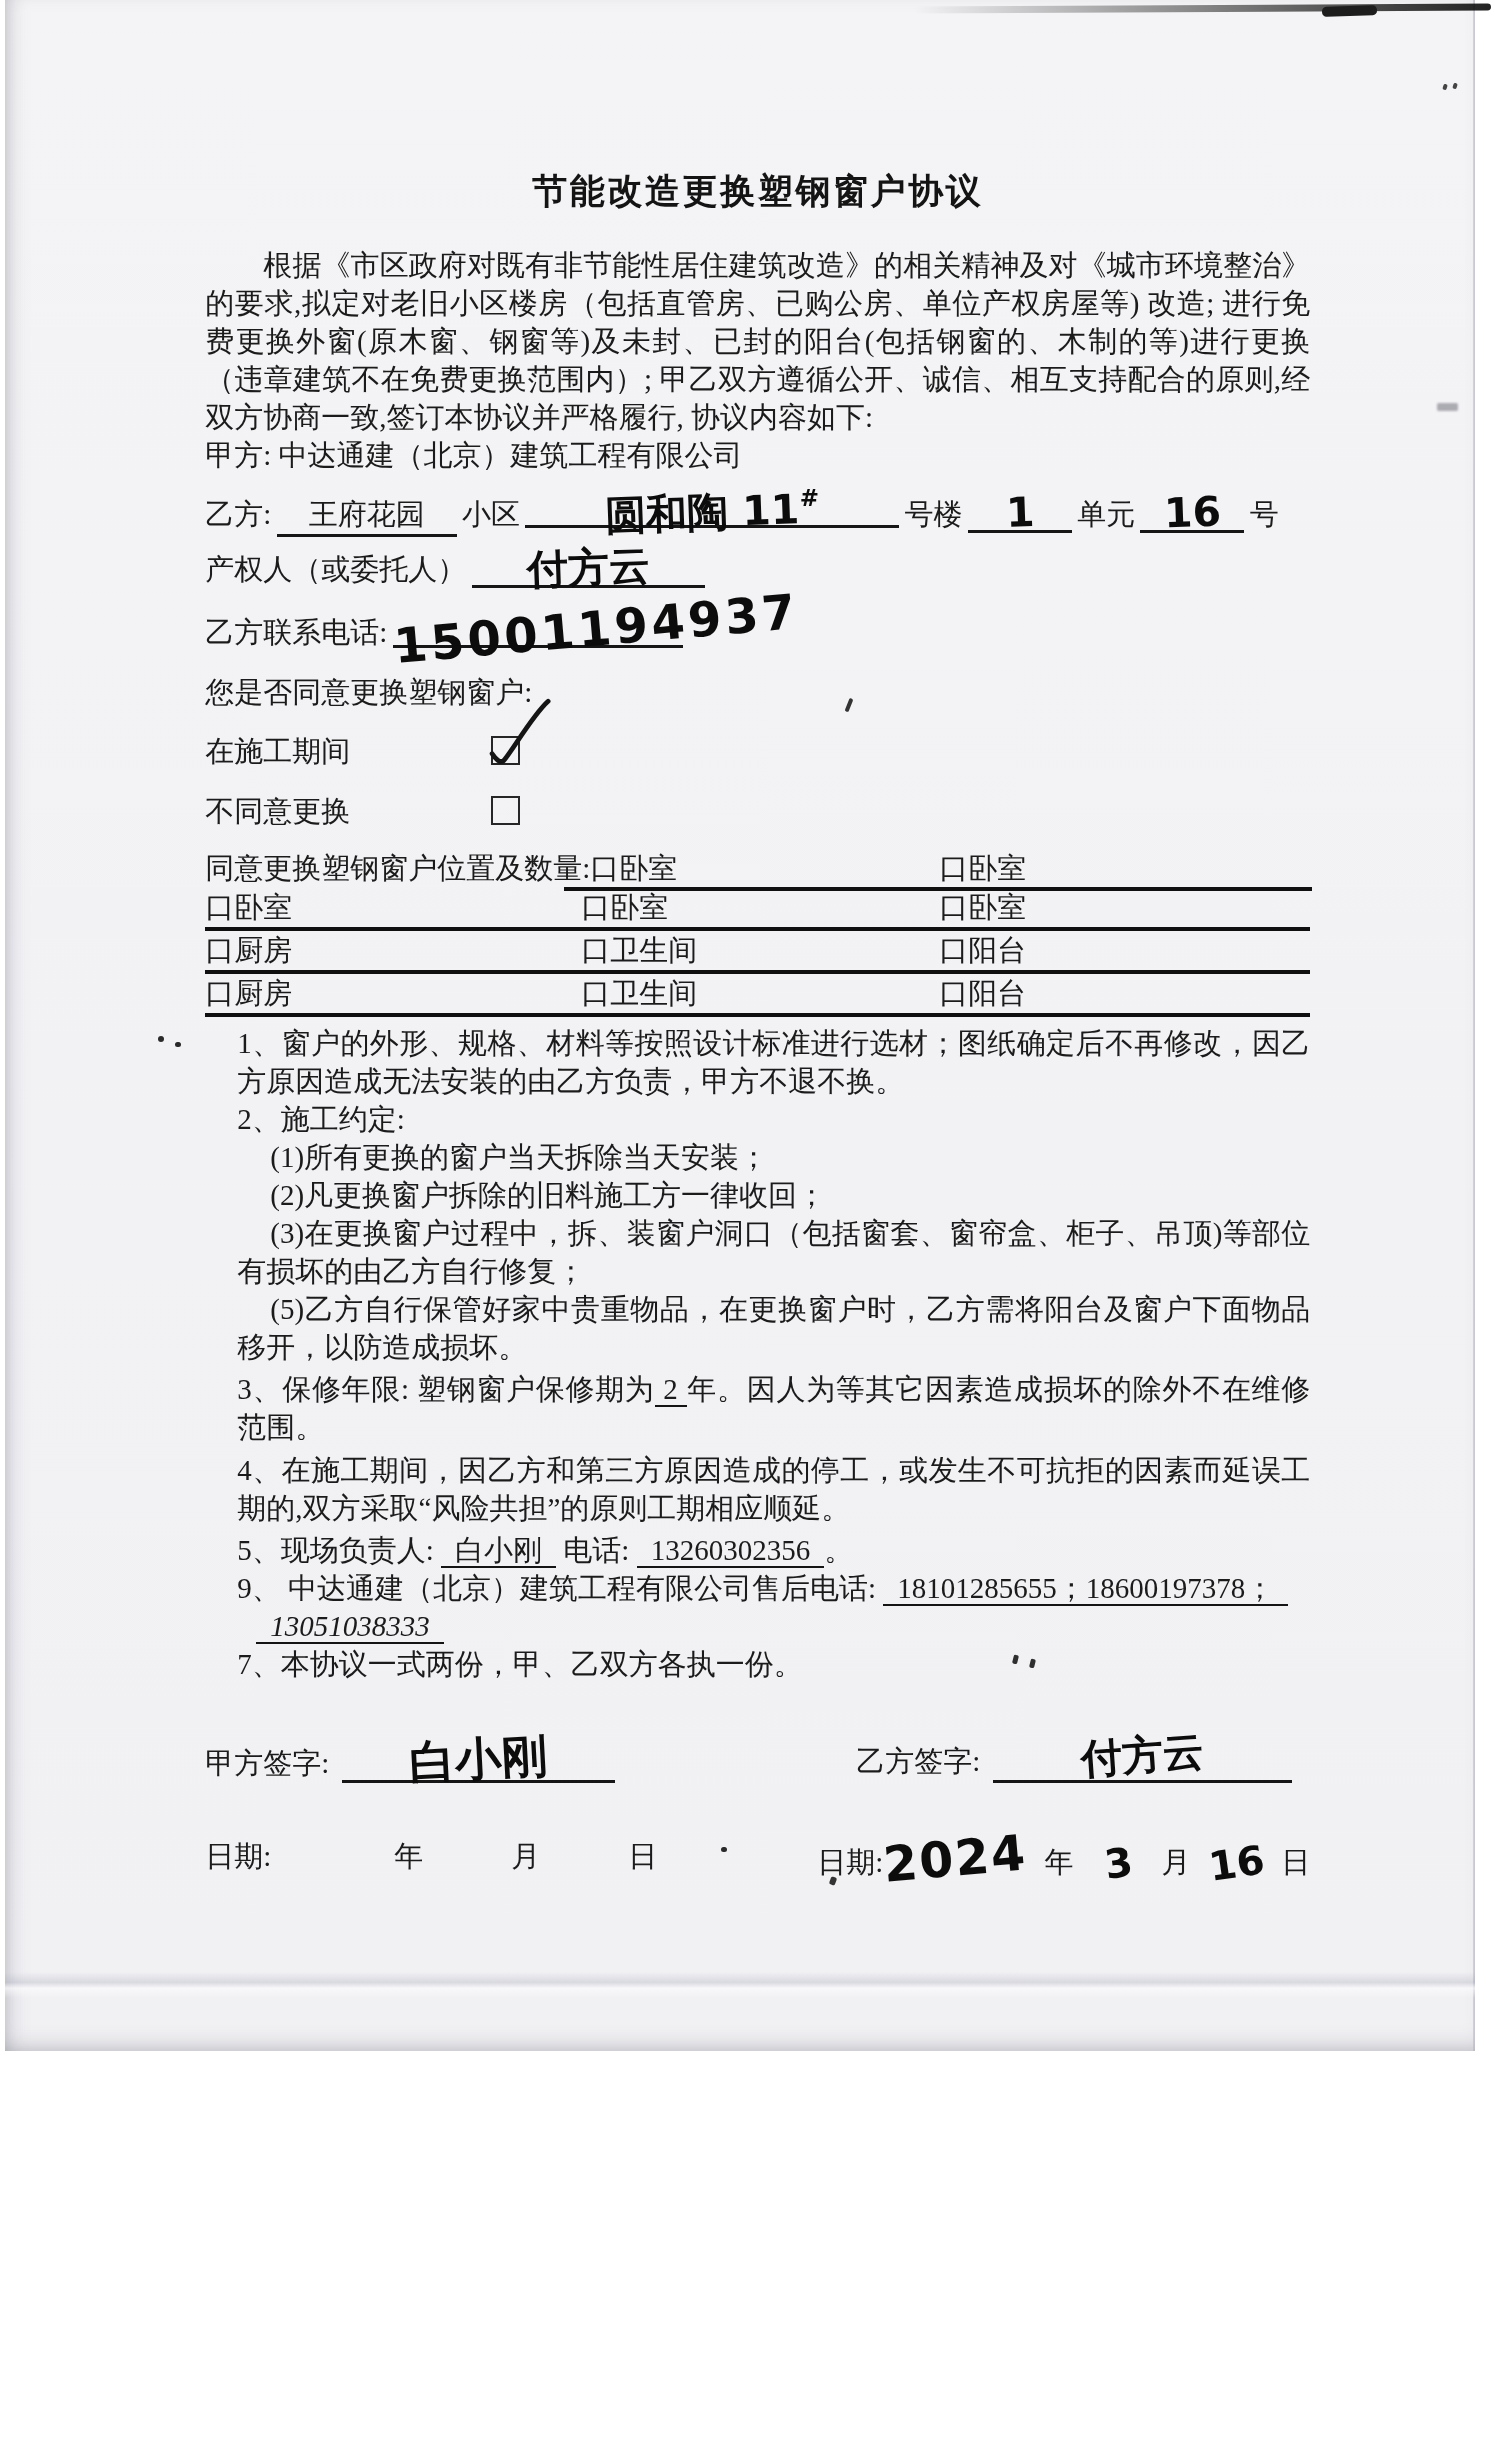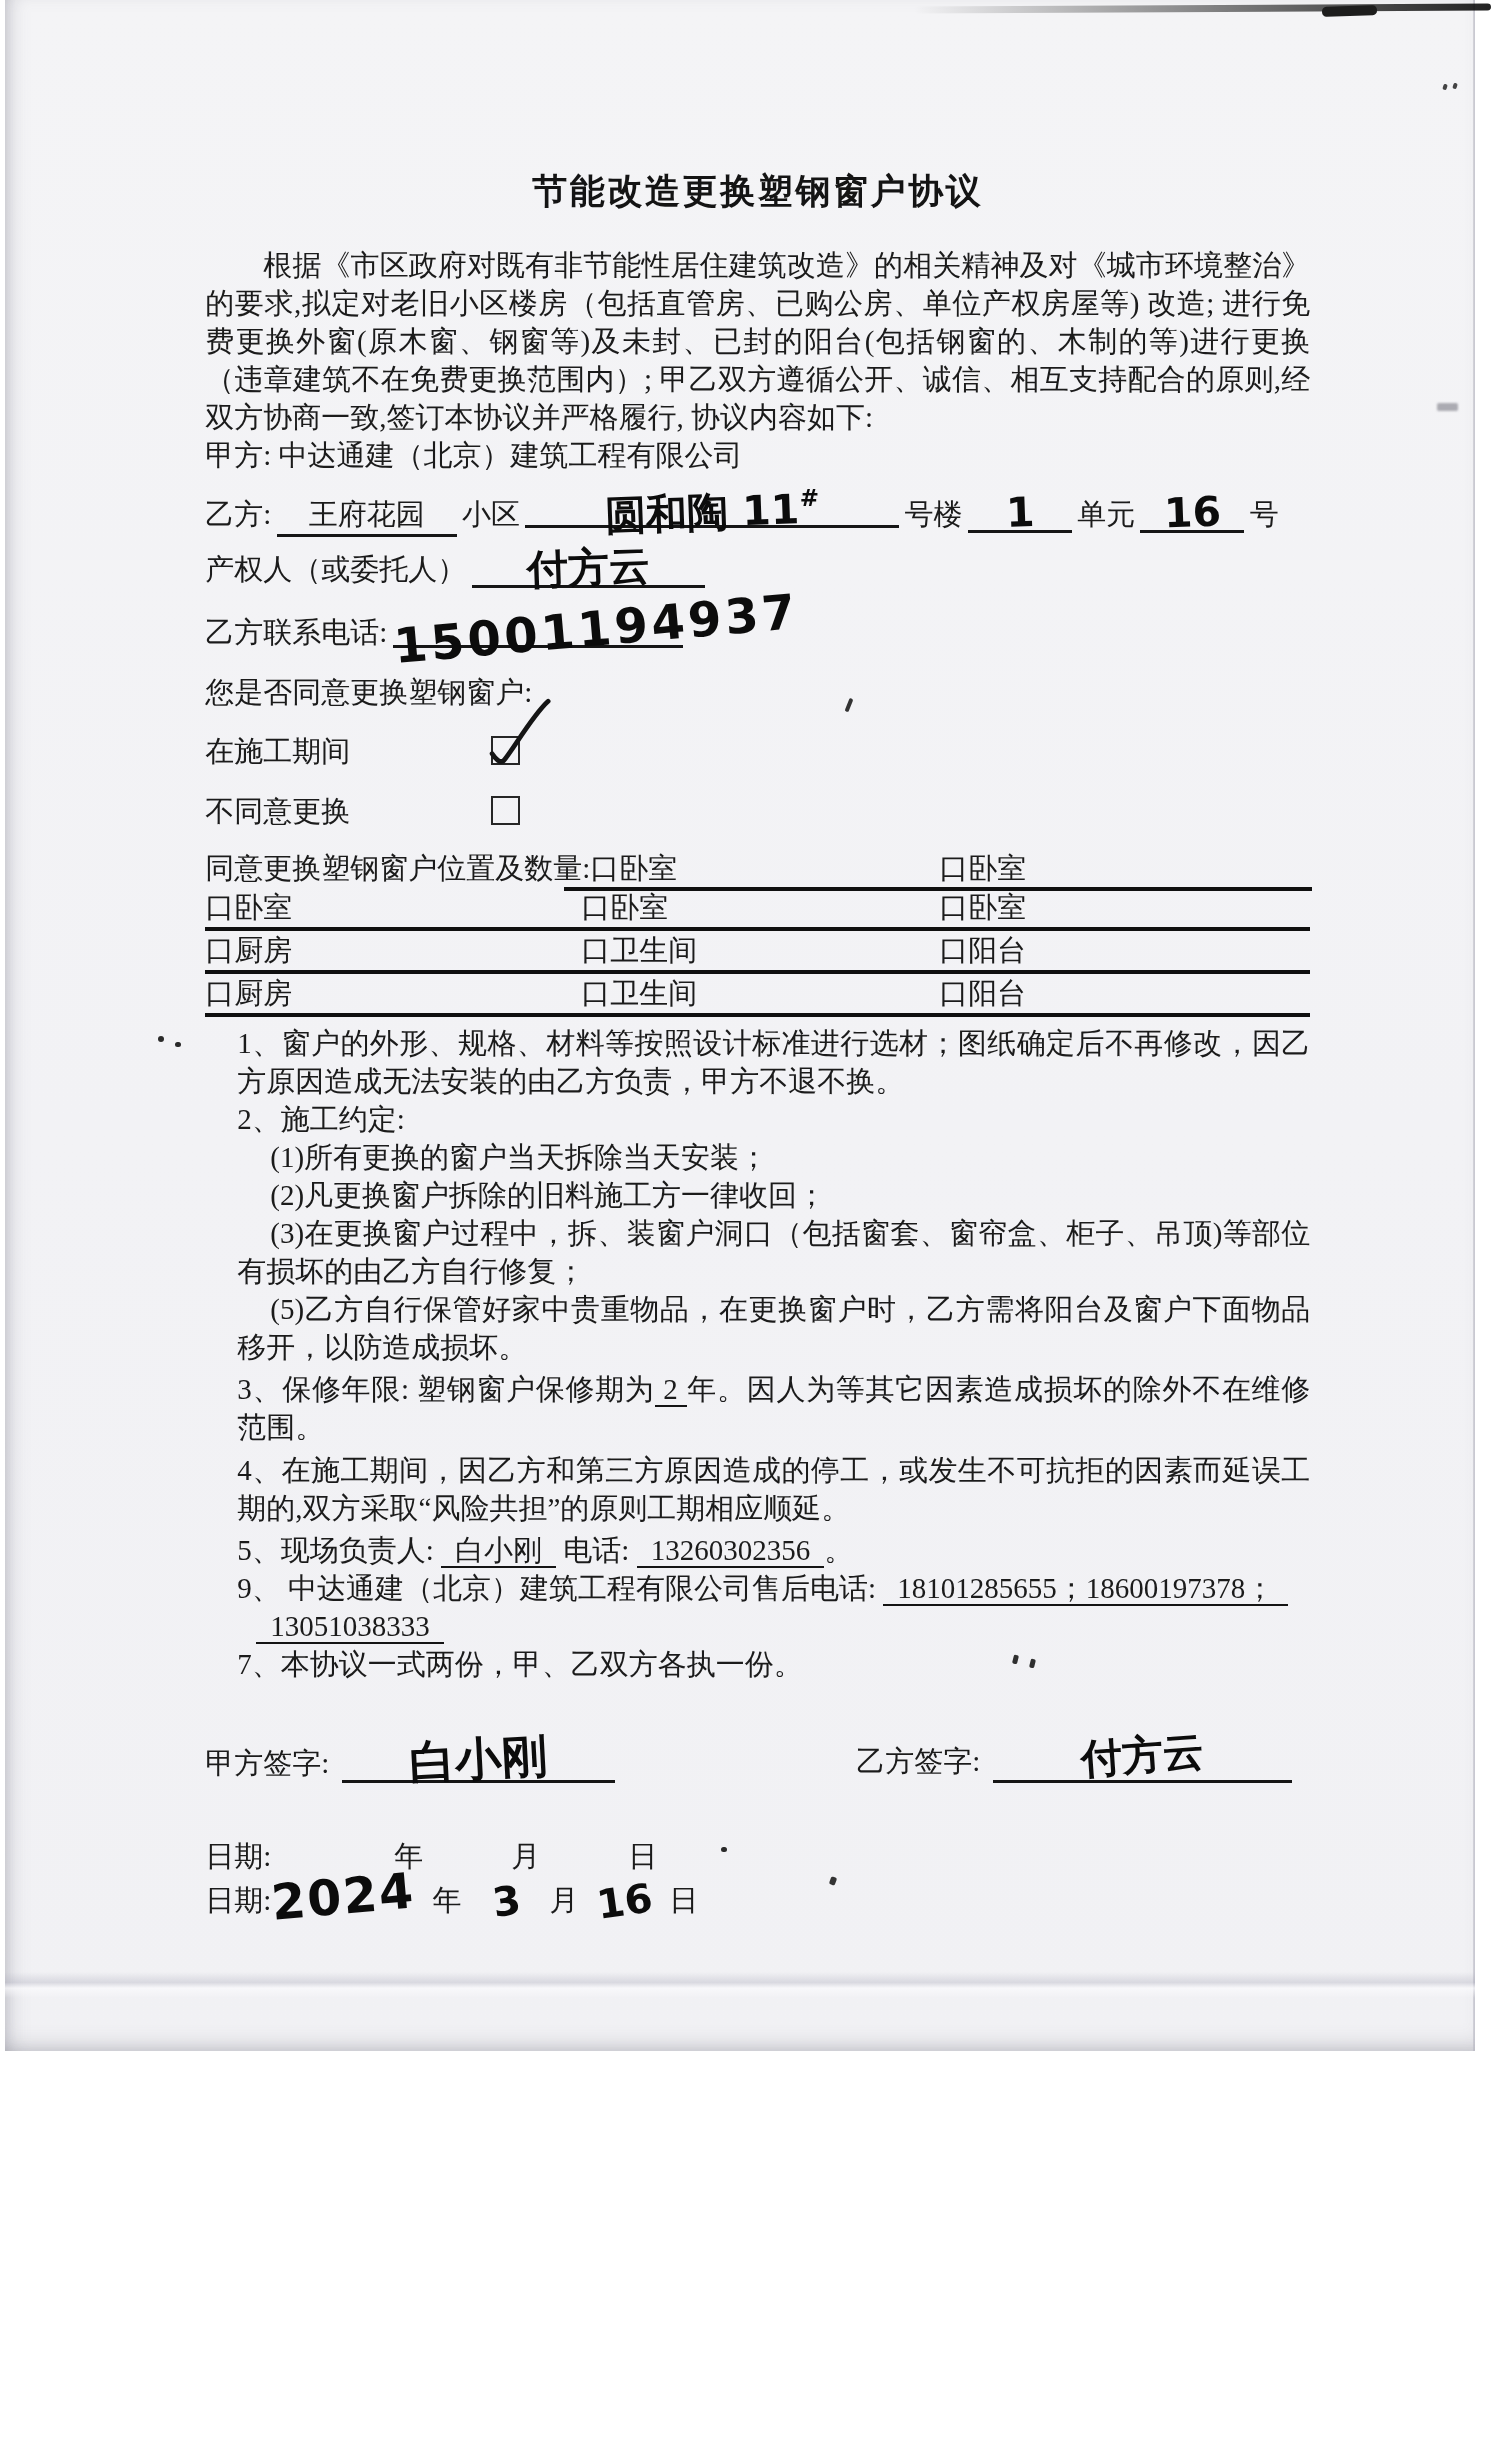--- a/index.html
+++ b/index.html
@@ -58,32 +58,32 @@
   .loc-hline{position:absolute;left:359px;right:-1.8px;bottom:-3.5px;border-bottom:4.4px solid #101010;}
   .loc-row{border-bottom:4.4px solid #101010;}
   .loc-c2{position:absolute;left:376px;top:0;}
   .loc-c3{position:absolute;left:734px;top:0;}
   .clauses{margin-top:7px;}
   .clause{margin-top:0;margin-left:32px;}
   .sub{text-indent:33px;}
   .mt{margin-top:4.4px;}
   .u{border-bottom:2.6px solid #141414;padding:0 14px;}
   .u-tight{border-bottom:2.6px solid #141414;padding:0 8.8px;}
-  .c6-line2{margin-left:51px;}
+  .c6-line2{margin-left:51px;font-style:italic;}
   .sig-row{display:flex;margin-top:55px;height:53px;}
   .sig-left{width:651px;}
   .sig-right{flex:1;}
   .sig-blank{
     display:inline-block;border-bottom:3.5px solid #161616;height:42px;
     text-align:center;vertical-align:baseline;margin-left:12.3px;overflow:visible;white-space:nowrap;
   }
   .sb-a{width:273px;} .sb-b{width:299px;}
   .sig-hand{display:inline-block;font-size:46px;transform:rotate(-3deg) translateY(1.8px);}
   .sig-hand-b{display:inline-block;font-size:41px;transform:rotate(-4deg) translateY(-1.8px);}
-  .date-row{display:flex;margin-top:46px;height:62px;flex-direction:column;}
+  .date-row{display:flex;margin-top:46px;height:62px;}
   .date-left{width:651px;white-space:nowrap;}
   .date-right{flex:1;white-space:nowrap;}
   .gap140{margin-left:123px;} .gap100{margin-left:88px;} .gap34{margin-left:30px;} .gap20{margin-left:17.6px;}
   .date-hand{display:inline-block;font-size:49px;transform:rotate(-5deg) translateY(3.5px);letter-spacing:1.8px;}
   .date-hand-sm{display:inline-block;font-size:40px;transform:rotate(-8deg) translateY(5.3px);}
   
   .artifact{position:absolute;pointer-events:none;}
   .top-streak{
     top:5.3px;left:909px;width:577px;height:7px;border-radius:3.5px;transform:rotate(-.3deg);
     background:linear-gradient(90deg,rgba(40,40,40,0) 0%,rgba(45,45,45,.45) 40%,rgba(25,25,25,.75) 75%,rgba(12,12,12,.9) 100%);

